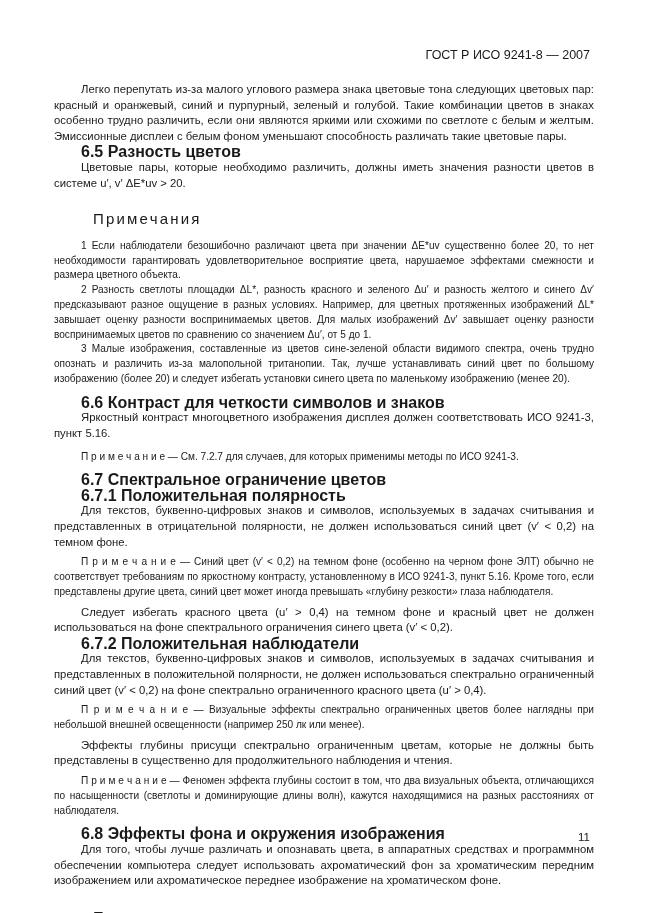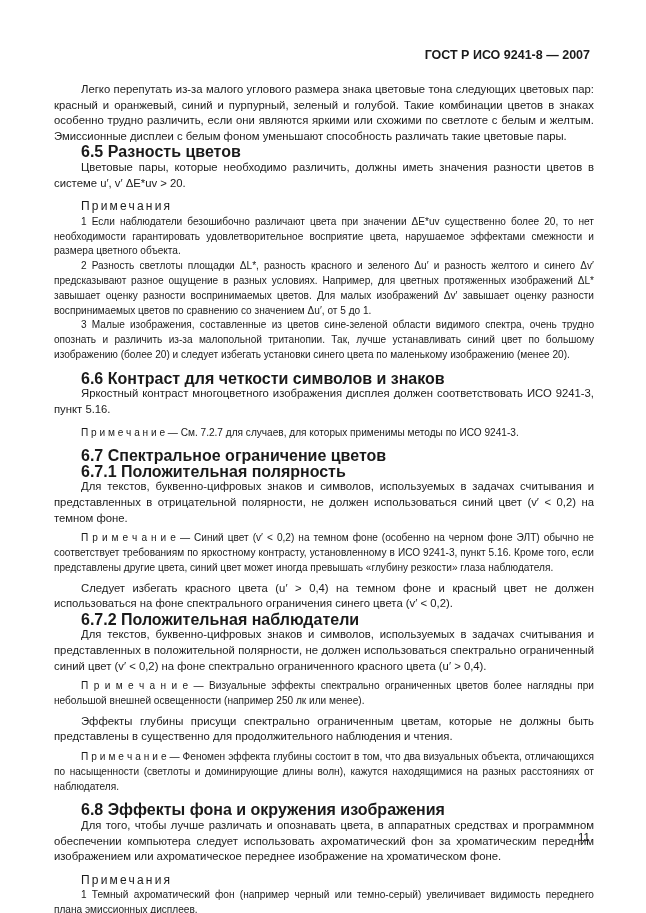--- a/index.html
+++ b/index.html
@@ -1,23 +1,23 @@
 <!DOCTYPE html>
 <html><head>
 <meta charset="utf-8">
 <style>
   html, body { margin: 0; padding: 0; background: #ffffff; }
   body { width: 646px; height: 913px; position: relative; overflow: hidden;
          font-family: "Liberation Sans", sans-serif; color: #1a1a1a; }
-  .header { position: absolute; top: 48px; right: 56px; font-weight: bold; font-size: 12.5px; }
+  .header { position: absolute; top: 48px; right: 56px; font-weight: normal; font-size: 12.5px; }
   .content { position: absolute; left: 54px; top: 82px; width: 540px; font-size: 11.3px; line-height: 15.6px; }
   .p { text-indent: 27px; margin: 0; text-align: justify; }
   .h { font-weight: bold; margin: 0; padding-left: 27px; font-size: 16px; }
   .note { font-size: 10.1px; line-height: 14.8px; margin: 0; text-indent: 27px; text-align: justify; }
-  .notehead { font-size: 12px; margin: 0; padding-left: 27px; letter-spacing: 2.2px; }
+  .notehead { font-size: 15px; margin: 12px; padding-left: 27px; letter-spacing: 2.2px; }
   .gap { height: 8px; }
   .gap-s { height: 5px; }
   .pagenum { position: absolute; top: 831px; right: 56px; font-size: 11.5px; }
 </style>
 </head>
 <body>
 
 <div class="header">ГОСТ Р ИСО 9241-8 — 2007</div>
 
 <div class="content" id="content">

